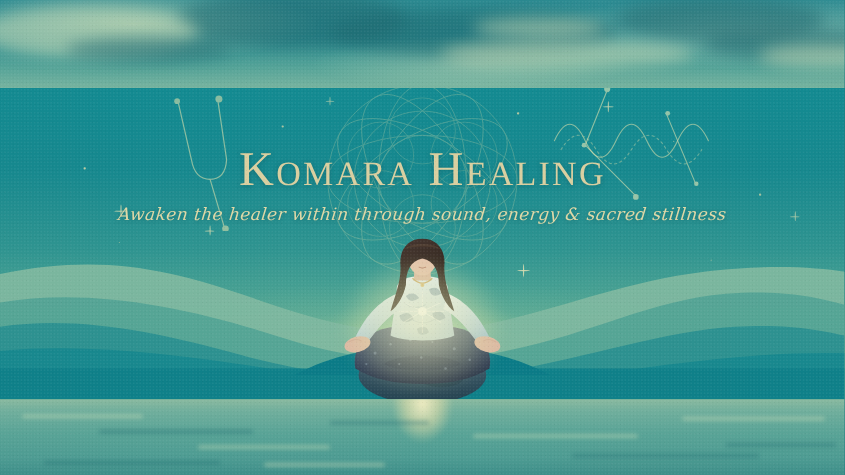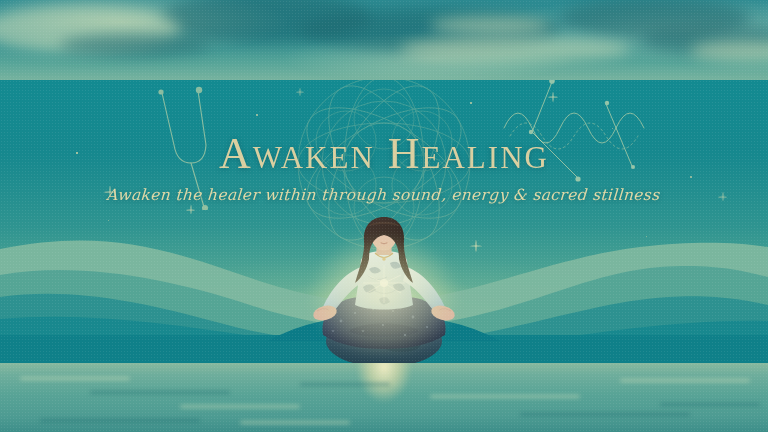--- a/index.html
+++ b/index.html
@@ -297,21 +297,21 @@
         <path d="M92 30 q3 1.8 6 0" stroke="#b9836e" stroke-width=".9" fill="none" stroke-linecap="round"></path>
 
         <path d="M95 4 C80 4 74 16 75 28 C76 42 70 56 66 70 C72 66 78 56 80 46 C80 34 84 24 95 22 C106 24 110 34 110 46 C112 56 118 66 124 70 C120 56 114 42 115 28 C116 16 110 4 95 4 Z" fill="url(#hairg)"></path>
         <path d="M78 14 C84 7 106 7 112 14 C106 10 84 10 78 14 Z" fill="#5b4839" opacity=".6"></path>
 
         <path d="M86 40 q9 9 18 0" stroke="#c8a86a" stroke-width="1.1" fill="none"></path>
         <circle cx="95" cy="46" r="1.8" fill="#d9bd7c"></circle>
       </svg>
     </div>
 
-    <div class="title">Awaken Healing</div>
+    <div class="title">Komara Healing</div>
     <div class="tagline">Awaken the healer within through sound, energy &amp; sacred stillness</div>
 
     <div class="grain"></div>
   </div>
 
   <div class="band-water">
     <div class="wglow"></div>
     <div class="wstreak" style="left:20px;top:14px;width:110px;"></div>
     <div class="wstreak dk" style="left:90px;top:28px;width:140px;"></div>
     <div class="wstreak" style="left:180px;top:42px;width:120px;"></div>

